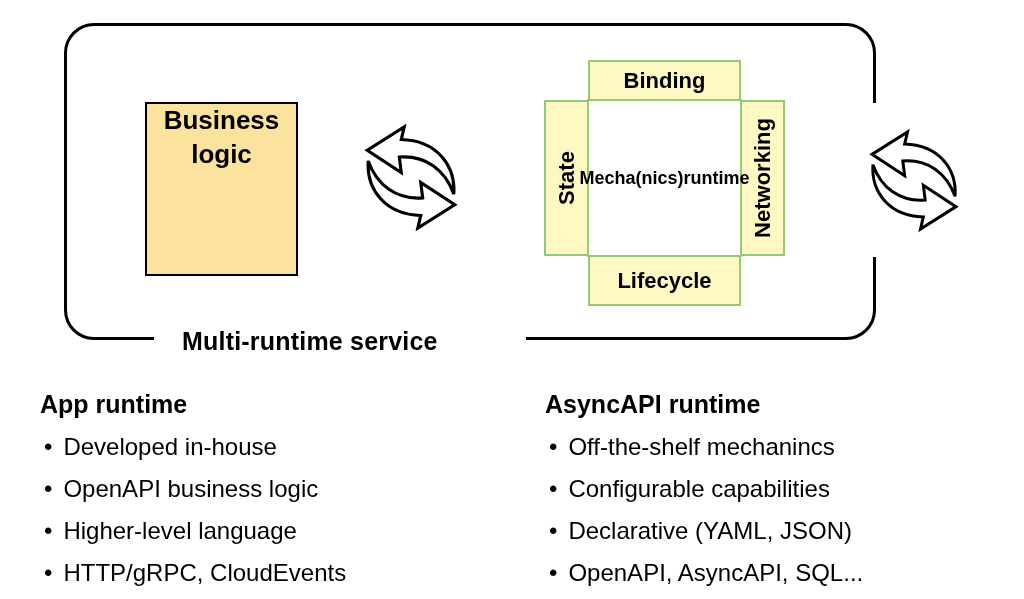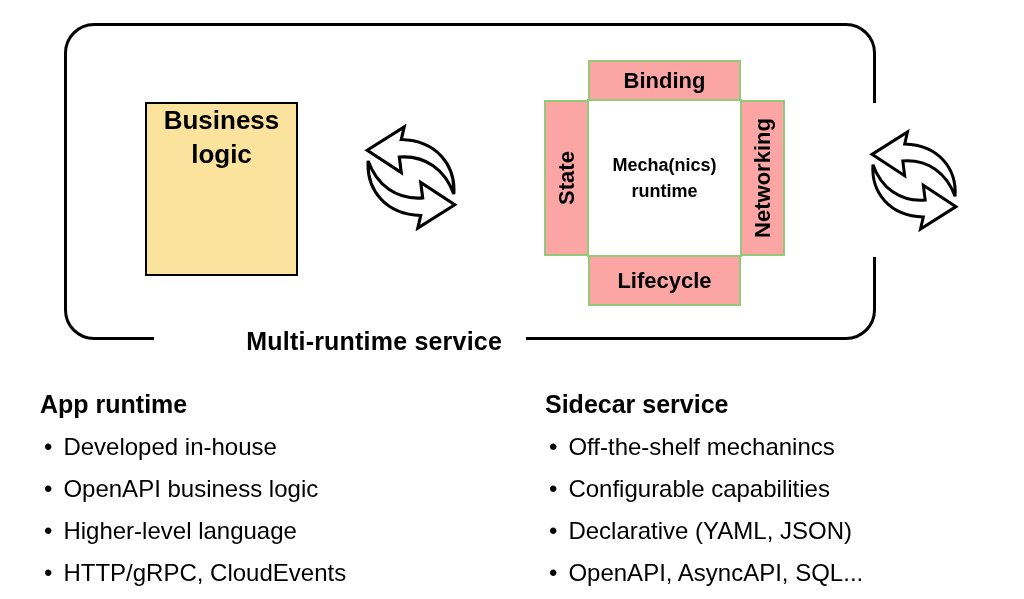--- a/index.html
+++ b/index.html
@@ -25,21 +25,21 @@
   }
   .mask { position: absolute; background: #ffffff; }
   .mask-bottom { left: 154px; top: 332px; width: 372px; height: 14px; }
   .mask-right  { left: 866px; top: 103px; width: 16px; height: 154px; }
 
   .boundary-label {
     position: absolute;
     left: 182px; top: 325px;
     width: 320px; height: 32px;
     line-height: 32px;
-    text-align: right;
+    text-align: left;
     background: #ffffff;
     font-size: 25px;
     font-weight: bold;
     letter-spacing: 0.2px;
   }
 
   
   .business-box {
     position: absolute;
     left: 145px; top: 102px;
@@ -56,42 +56,42 @@
     line-height: 1.3;
   }
 
   
   .sync-left  { position: absolute; left: 347px; top: 124px; }
   .sync-right { position: absolute; left: 858px; top: 127px; }
 
   
   .mecha-bar {
     position: absolute;
-    background: #fca5a5;
+    background: #fef9c3;
     border: 2px solid #94c978;
     display: flex;
     align-items: center;
     justify-content: center;
     font-size: 22px;
     font-weight: bold;
   }
   .bar-binding   { left: 588px; top: 60px;  width: 153px; height: 42px; }
   .bar-state     { left: 544px; top: 100px; width: 45px;  height: 156px; }
   .bar-network   { left: 740px; top: 100px; width: 45px;  height: 156px; }
   .bar-lifecycle { left: 588px; top: 255px; width: 153px; height: 51px; }
   .vtext { transform: rotate(-90deg); white-space: nowrap; }
 
   .mecha-center {
     position: absolute;
     left: 587px; top: 99px;
     width: 155px; height: 158px;
     background: #ffffff;
     border: 2px solid #94c978;
     display: flex;
-    flex-direction: column;
+    flex-direction: row;
     align-items: center;
     justify-content: center;
     z-index: 2;
   }
   .mecha-center .mc-line {
     font-size: 18px;
     font-weight: bold;
     line-height: 1.45;
   }
 
@@ -183,21 +183,21 @@
       <span class="bullet-dot">•</span>
       <span>Higher-level language</span>
     </div>
     <div class="bullet-item">
       <span class="bullet-dot">•</span>
       <span>HTTP/gRPC, CloudEvents</span>
     </div>
   </div>
 
   <div class="col col-right">
-    <div class="col-title">Sidecar service</div>
+    <div class="col-title">AsyncAPI runtime</div>
     <div class="bullet-item">
       <span class="bullet-dot">•</span>
       <span>Off-the-shelf mechanincs</span>
     </div>
     <div class="bullet-item">
       <span class="bullet-dot">•</span>
       <span>Configurable capabilities</span>
     </div>
     <div class="bullet-item">
       <span class="bullet-dot">•</span>

